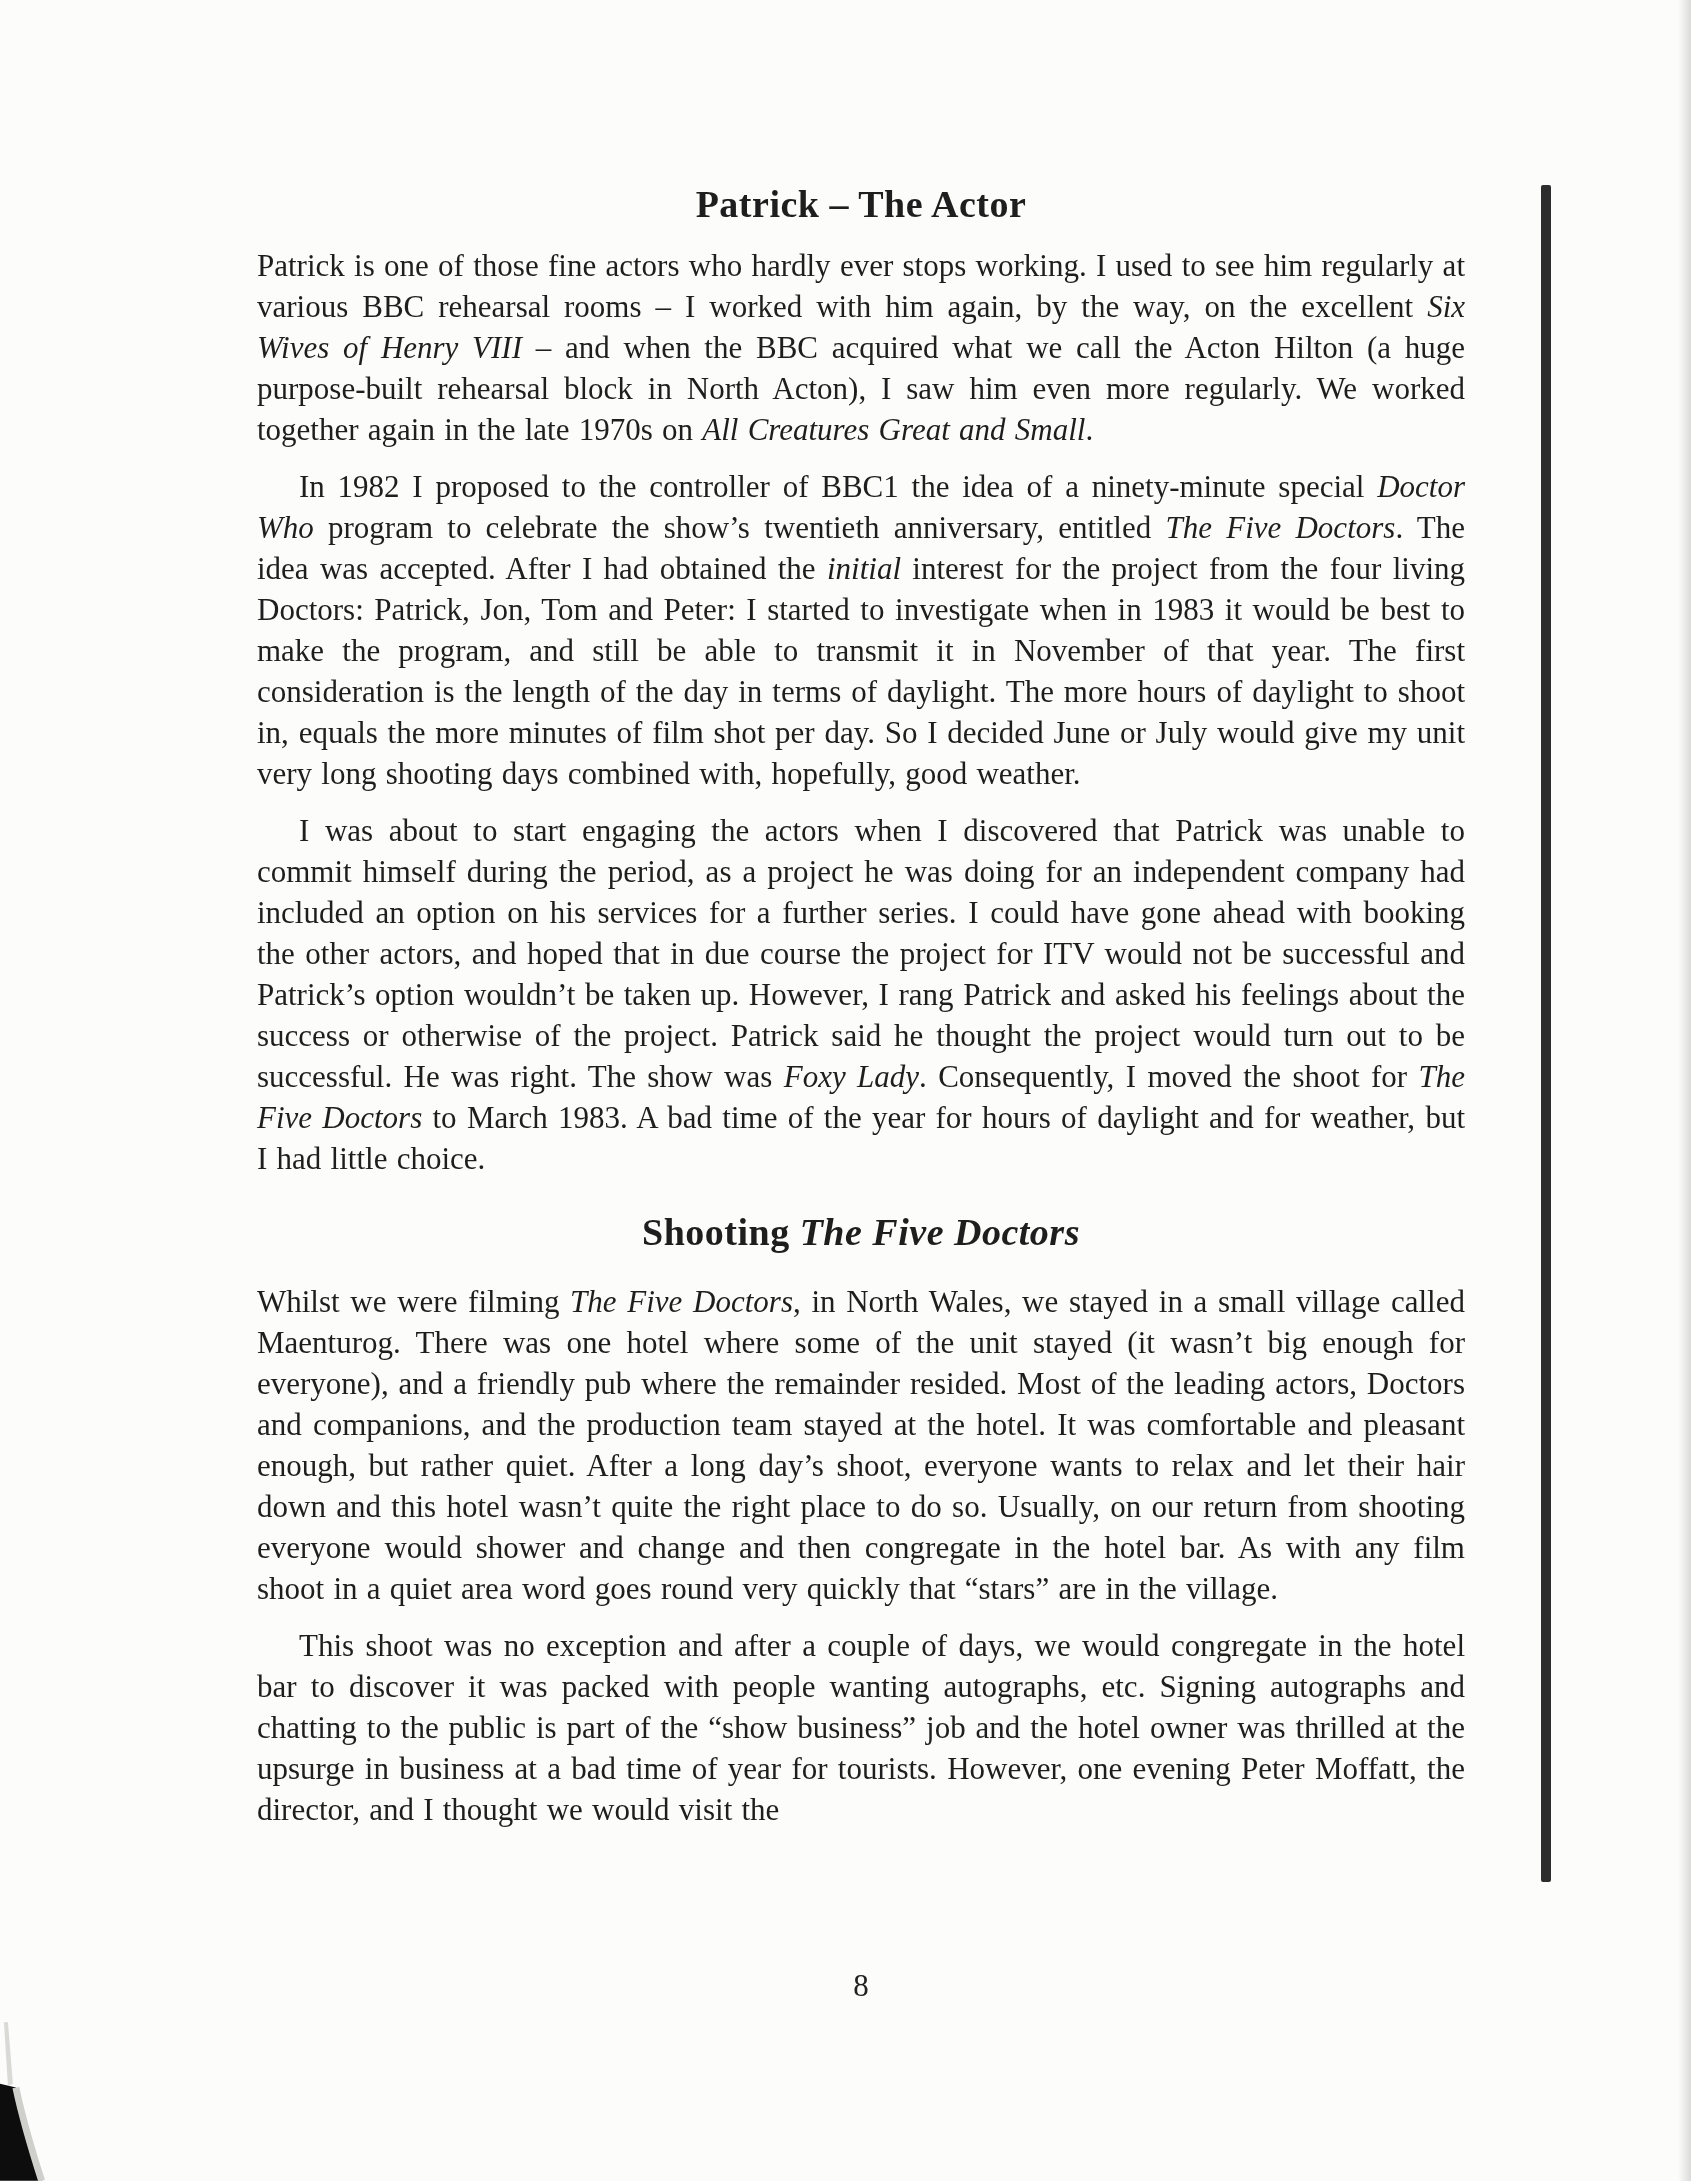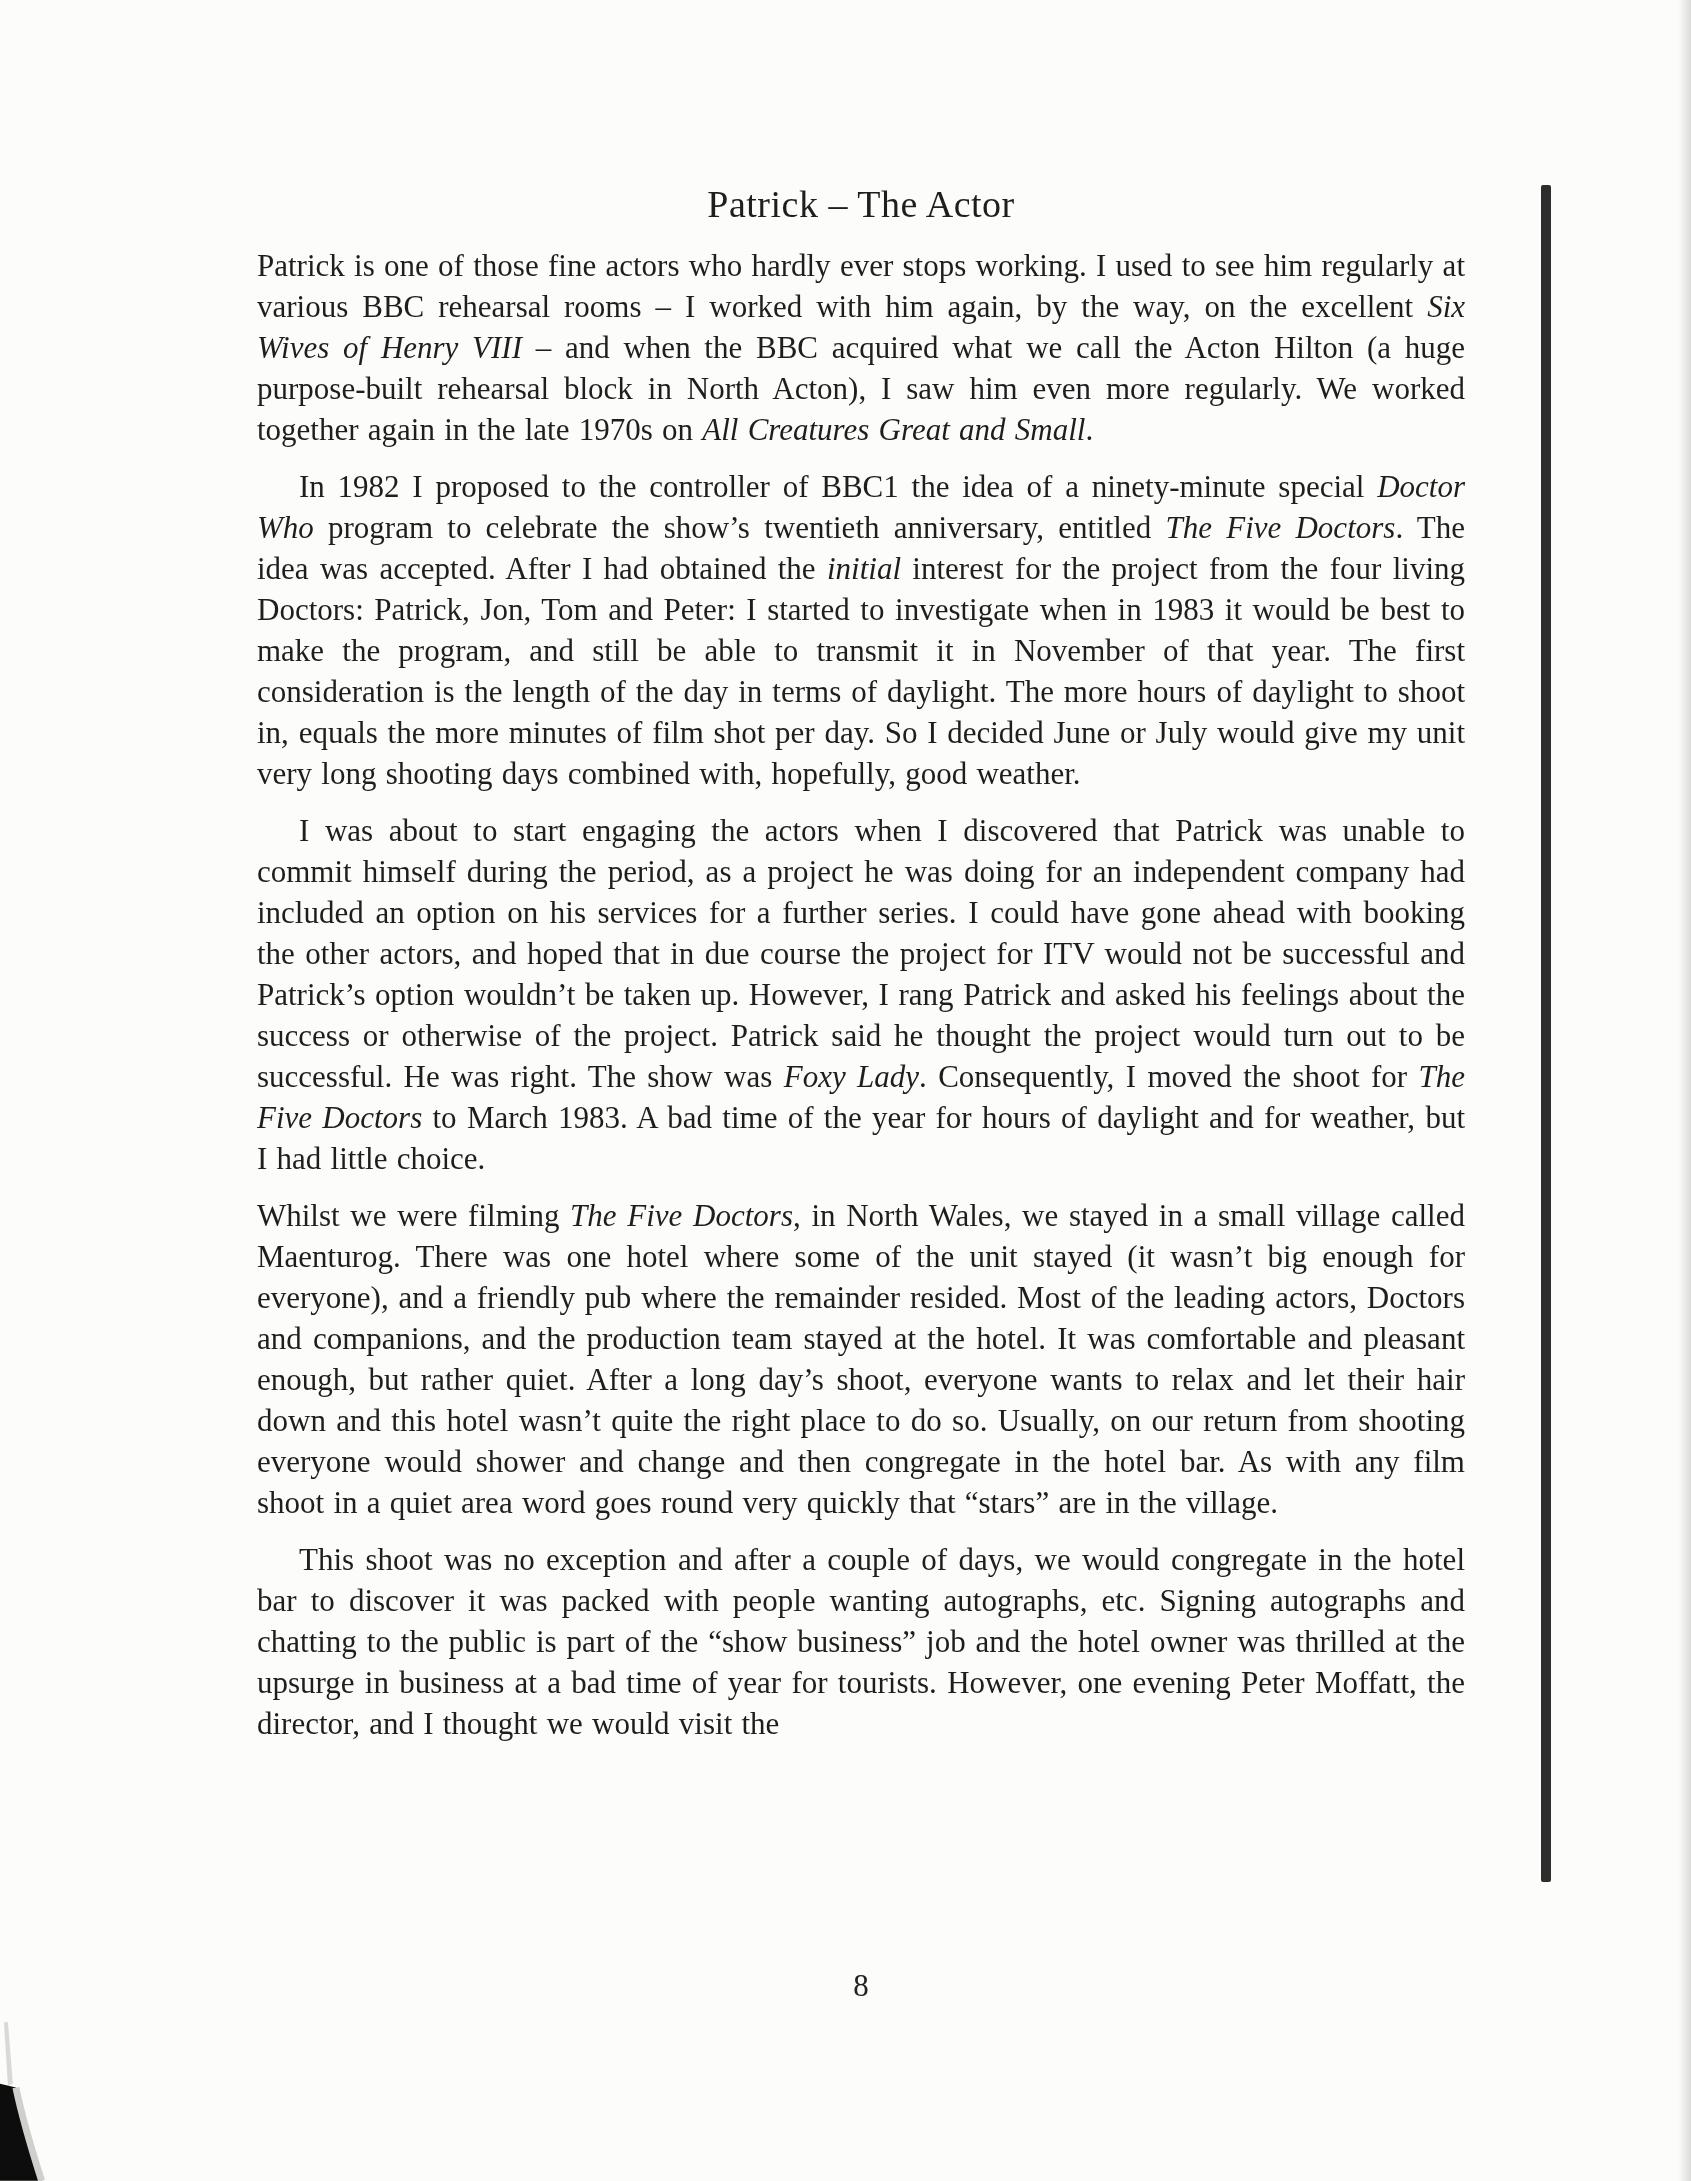--- a/index.html
+++ b/index.html
@@ -19,21 +19,21 @@
   }
   .text-column {
     position: absolute;
     left: 241px;
     top: 181px;
     width: 1240px;
   }
   h1.heading, h2.heading {
     font-size: 38px;
     line-height: 46px;
-    font-weight: 400;
+    font-weight: 700;
     text-align: center;
     letter-spacing: 0.5px;
   }
   h1.heading {
     margin: 0 0 18px 0;
   }
   h2.heading {
     margin: 30px 0 26px 0;
   }
   p.body-para {
@@ -84,20 +84,21 @@
 </head>
 <body>
 
 <div class="page">
 
   <div class="text-column">
       <h1 class="heading"><span>Patrick – The Actor</span></h1>
       <p class="body-para"><span>Patrick is one of those fine actors who hardly ever stops working. I used to see him regularly at various BBC rehearsal rooms – I worked with him again, by the way, on the excellent </span><i>Six Wives of Henry VIII</i><span> – and when the BBC acquired what we call the Acton Hilton (a huge purpose-built rehearsal block in North Acton), I saw him even more regularly. We worked together again in the late 1970s on </span><i>All Creatures Great and Small</i><span>.</span></p>
       <p class="body-para indent"><span>In 1982 I proposed to the controller of BBC1 the idea of a ninety-minute special </span><i>Doctor Who</i><span> program to celebrate the show’s twentieth anniversary, entitled </span><i>The Five Doctors</i><span>. The idea was accepted. After I had obtained the </span><i>initial</i><span> interest for the project from the four living Doctors: Patrick, Jon, Tom and Peter: I started to investigate when in 1983 it would be best to make the program, and still be able to transmit it in November of that year. The first consideration is the length of the day in terms of daylight. The more hours of daylight to shoot in, equals the more minutes of film shot per day. So I decided June or July would give my unit very long shooting days combined with, hopefully, good weather.</span></p>
       <p class="body-para indent"><span>I was about to start engaging the actors when I discovered that Patrick was unable to commit himself during the period, as a project he was doing for an independent company had included an option on his services for a further series. I could have gone ahead with booking the other actors, and hoped that in due course the project for ITV would not be successful and Patrick’s option wouldn’t be taken up. However, I rang Patrick and asked his feelings about the success or otherwise of the project. Patrick said he thought the project would turn out to be successful. He was right. The show was </span><i>Foxy Lady</i><span>. Consequently, I moved the shoot for </span><i>The Five Doctors</i><span> to March 1983. A bad time of the year for hours of daylight and for weather, but I had little choice.</span></p>
+      <h2 class="heading"><span>Shooting </span><i>The Five Doctors</i></h2>
       <p class="body-para"><span>Whilst we were filming </span><i>The Five Doctors</i><span>, in North Wales, we stayed in a small village called Maenturog. There was one hotel where some of the unit stayed (it wasn’t big enough for everyone), and a friendly pub where the remainder resided. Most of the leading actors, Doctors and companions, and the production team stayed at the hotel. It was comfortable and pleasant enough, but rather quiet. After a long day’s shoot, everyone wants to relax and let their hair down and this hotel wasn’t quite the right place to do so. Usually, on our return from shooting everyone would shower and change and then congregate in the hotel bar. As with any film shoot in a quiet area word goes round very quickly that “stars” are in the village.</span></p>
       <p class="body-para indent"><span>This shoot was no exception and after a couple of days, we would congregate in the hotel bar to discover it was packed with people wanting autographs, etc. Signing autographs and chatting to the public is part of the “show business” job and the hotel owner was thrilled at the upsurge in business at a bad time of year for tourists. However, one evening Peter Moffatt, the director, and I thought we would visit the</span></p>
     </div>
 
   <div class="binding-bar"></div>
 
   <div class="page-number">8</div>
 
   <svg class="corner-artifact" width="119" height="159" viewBox="0 0 120 160" aria-hidden="true">
     <path d="M8,0 L13,62 L8,64 L4,0 Z" fill="#d9d9d6"></path>

